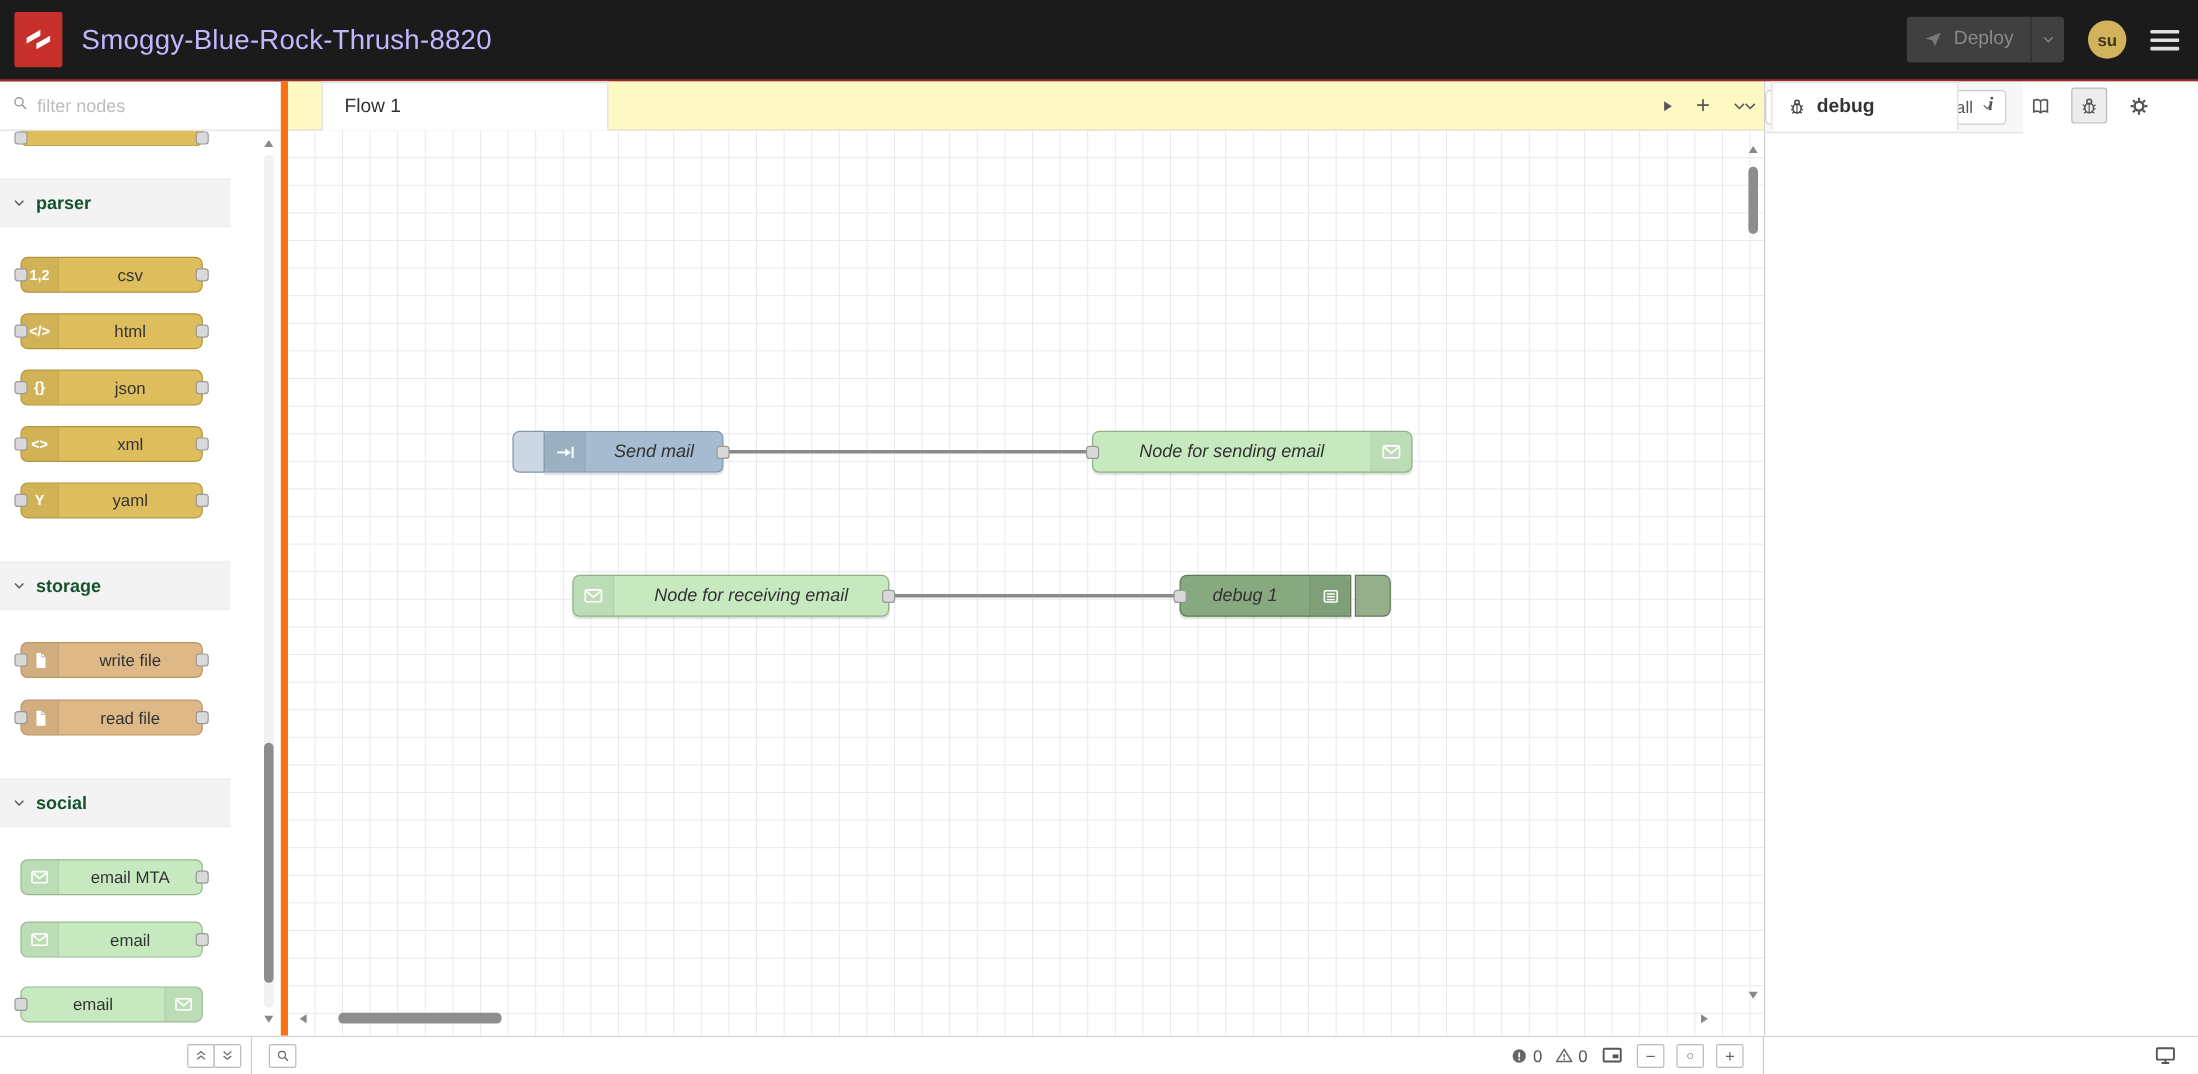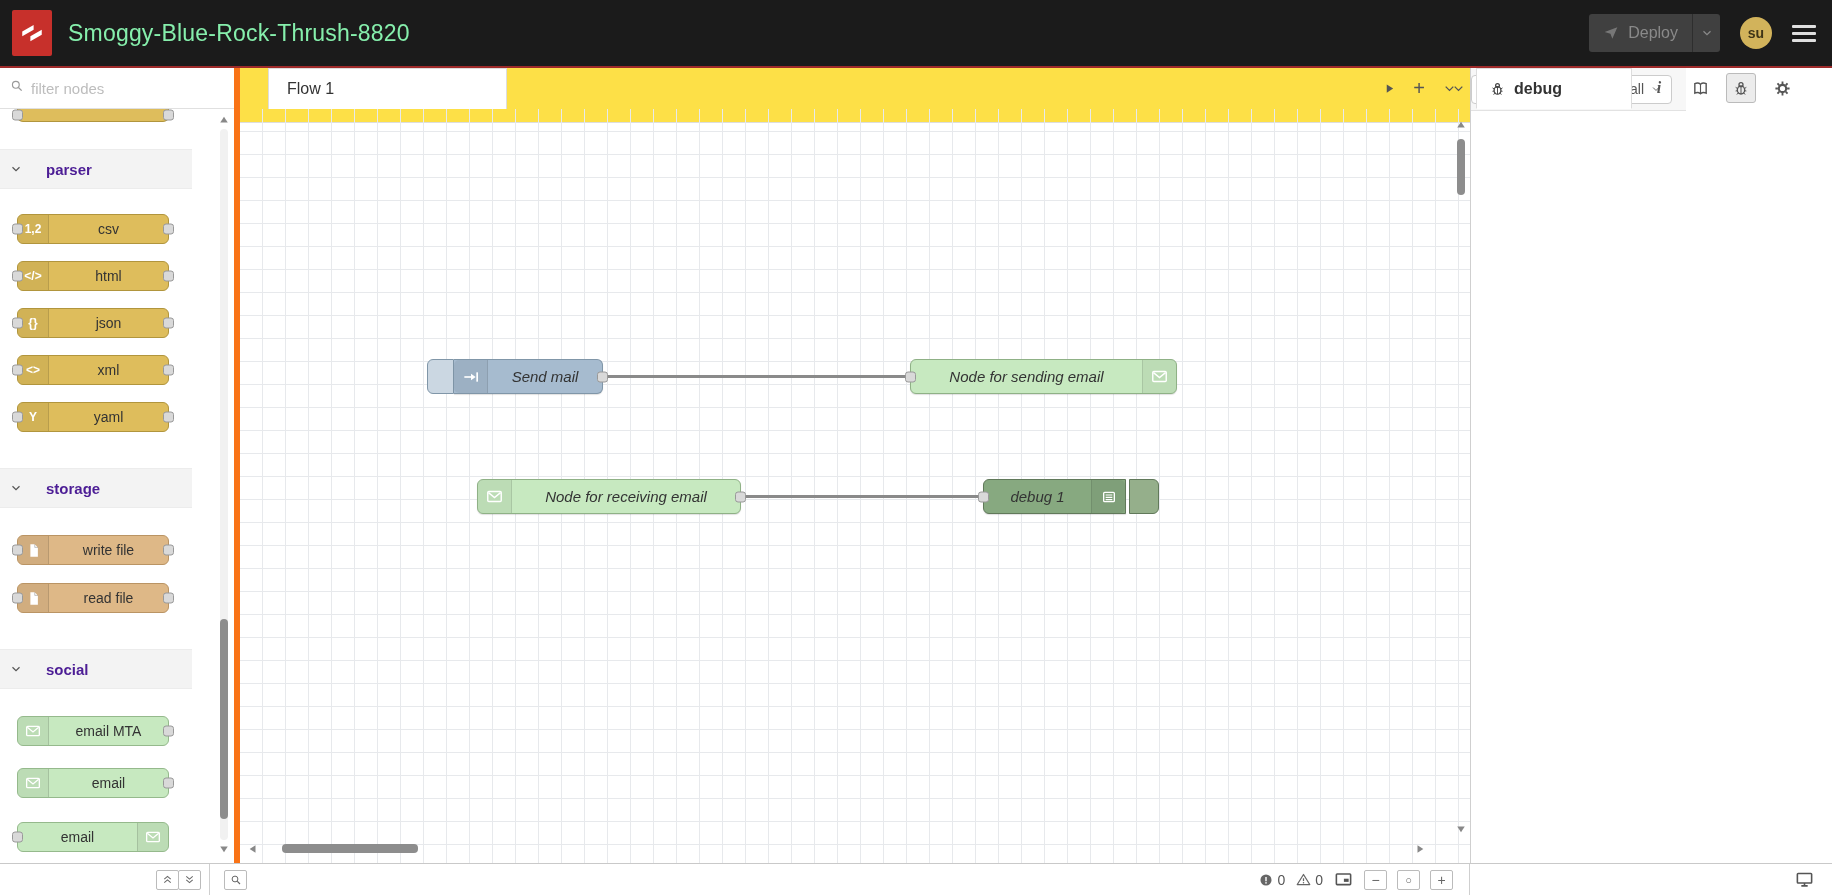--- a/index.html
+++ b/index.html
@@ -6,21 +6,21 @@
   body { background:#555; }
   .app { position:relative; width:1832px; height:895px; background:#fff;
          font-family:"Liberation Sans", sans-serif; overflow:hidden; }
 
   
   .header { height:68px; box-sizing:border-box; background:#1b1b1b;
             border-bottom:2px solid #9e2a2a; display:flex; align-items:center;
             padding:0 16px 0 12px; }
   .logo { width:40px; height:46px; background:#c7302b; border-radius:2px;
           display:flex; align-items:center; justify-content:center; }
-  .title { margin-left:16px; color:#86efac; font-size:23px; letter-spacing:.2px; }
+  .title { margin-left:16px; color:#c4b5fd; font-size:23px; letter-spacing:.2px; }
   .header-right { margin-left:auto; display:flex; align-items:center; gap:20px; }
   .deploy { display:flex; align-items:stretch; height:38px; background:#404040;
             border-radius:3px; overflow:hidden; color:#8a8a8a; }
   .deploy-main { display:flex; align-items:center; gap:9px; padding:0 14px; font-size:16px; }
   .deploy-caret { width:27px; display:flex; align-items:center; justify-content:center;
                   border-left:1px solid #2e2e2e; }
   .avatar { width:32px; height:32px; border-radius:50%; background:#d2b35b; color:#3f3517;
             display:flex; align-items:center; justify-content:center; font-size:14px; font-weight:bold; }
   .burger { display:flex; flex-direction:column; gap:4px; cursor:pointer; }
   .burger span { width:24px; height:3px; background:#dfdfdf; border-radius:1px; }
@@ -35,22 +35,22 @@
                 display:flex; align-items:center; gap:7px; padding:0 10px; color:#999; }
   .pal-search input { border:none; outline:none; flex:1; font-size:15px; color:#555;
                       font-family:inherit; background:transparent; min-width:0; }
   .pal-search input::placeholder { color:#bdbdbd; }
   .pal-scroll { position:absolute; top:41px; left:0; right:0; bottom:0; overflow:hidden; }
   .pal-sliver { position:relative; width:152px; height:13px; margin-left:17px;
                 background:#debd5c; border:1px solid #b1953d; border-top:none;
                 border-radius:0 0 6px 6px; box-sizing:border-box; }
   .pal-cat { height:40px; width:192px; box-sizing:border-box; background:#f3f3f3;
              border-top:1px solid #ececec; border-bottom:1px solid #ececec;
-             display:flex; align-items:center; gap:24px; padding-left:10px;
-             color:#4c1d95; font-weight:bold; font-size:15px; cursor:pointer; }
+             display:flex; align-items:center; gap:8px; padding-left:10px;
+             color:#14532d; font-weight:bold; font-size:15px; cursor:pointer; }
   .pal-node { position:relative; width:152px; height:30px; box-sizing:border-box;
               margin-left:17px; border-radius:6px; border:1px solid;
               display:flex; align-items:stretch; cursor:move; font-size:14px; }
   .pn-icon { width:30px; flex:none; display:flex; align-items:center; justify-content:center;
              background:rgba(0,0,0,0.055); border-right:1px solid rgba(0,0,0,0.12);
              border-radius:5px 0 0 5px; color:#fff; }
   .icon-right .pn-icon { order:2; border-right:none; border-left:1px solid rgba(0,0,0,0.12);
                          border-radius:0 5px 5px 0; }
   .pn-label { flex:1; display:flex; align-items:center; justify-content:center; color:#333; }
   .icon-txt { font-weight:bold; font-size:12px; color:#fff; }
@@ -68,21 +68,21 @@
   .pal-sb .track { position:absolute; left:2px; top:15px; bottom:15px; width:8px;
                    background:#f1f1f1; border-radius:4px; }
   .pal-sb .thumb { position:absolute; left:2px; top:505px; height:200px; width:8px;
                    background:#8d8d8d; border-radius:4px; }
   .sb-arrow { position:absolute; left:0; width:12px; height:12px; color:#888;
               display:flex; align-items:center; justify-content:center; cursor:pointer; }
   .sb-arrow.top { top:0; } .sb-arrow.bottom { bottom:0; }
 
   
   .canvas { flex:1; min-width:0; position:relative; background:#fff; }
-  .tabbar { height:55px; box-sizing:border-box; background:#fde047;
+  .tabbar { height:41px; box-sizing:border-box; background:#fef9c3;
             border-bottom:1px solid #ddd; position:relative; }
   .flow-tab { position:absolute; left:28px; top:0; width:239px; height:41px; box-sizing:border-box;
               background:#fff; border:1px solid #ddd; border-bottom:none;
               display:flex; align-items:center; padding-left:18px; font-size:16px; color:#333; cursor:pointer; }
   .tabbar-actions { position:absolute; right:14px; top:0; height:41px;
                     display:flex; align-items:center; gap:18px; color:#555; }
   .tb-btn { display:flex; align-items:center; justify-content:center; cursor:pointer;
             font-size:20px; color:#555; }
   .workspace { position:absolute; top:41px; left:0; right:0; bottom:0; overflow:hidden;
       background-image: linear-gradient(#e7e9ec 1px, transparent 1px),

